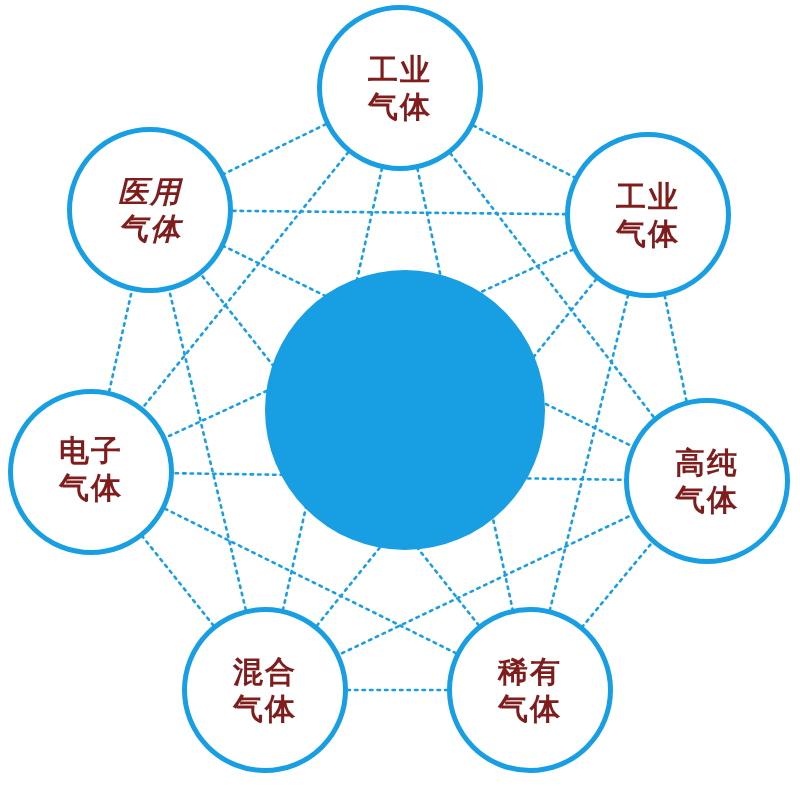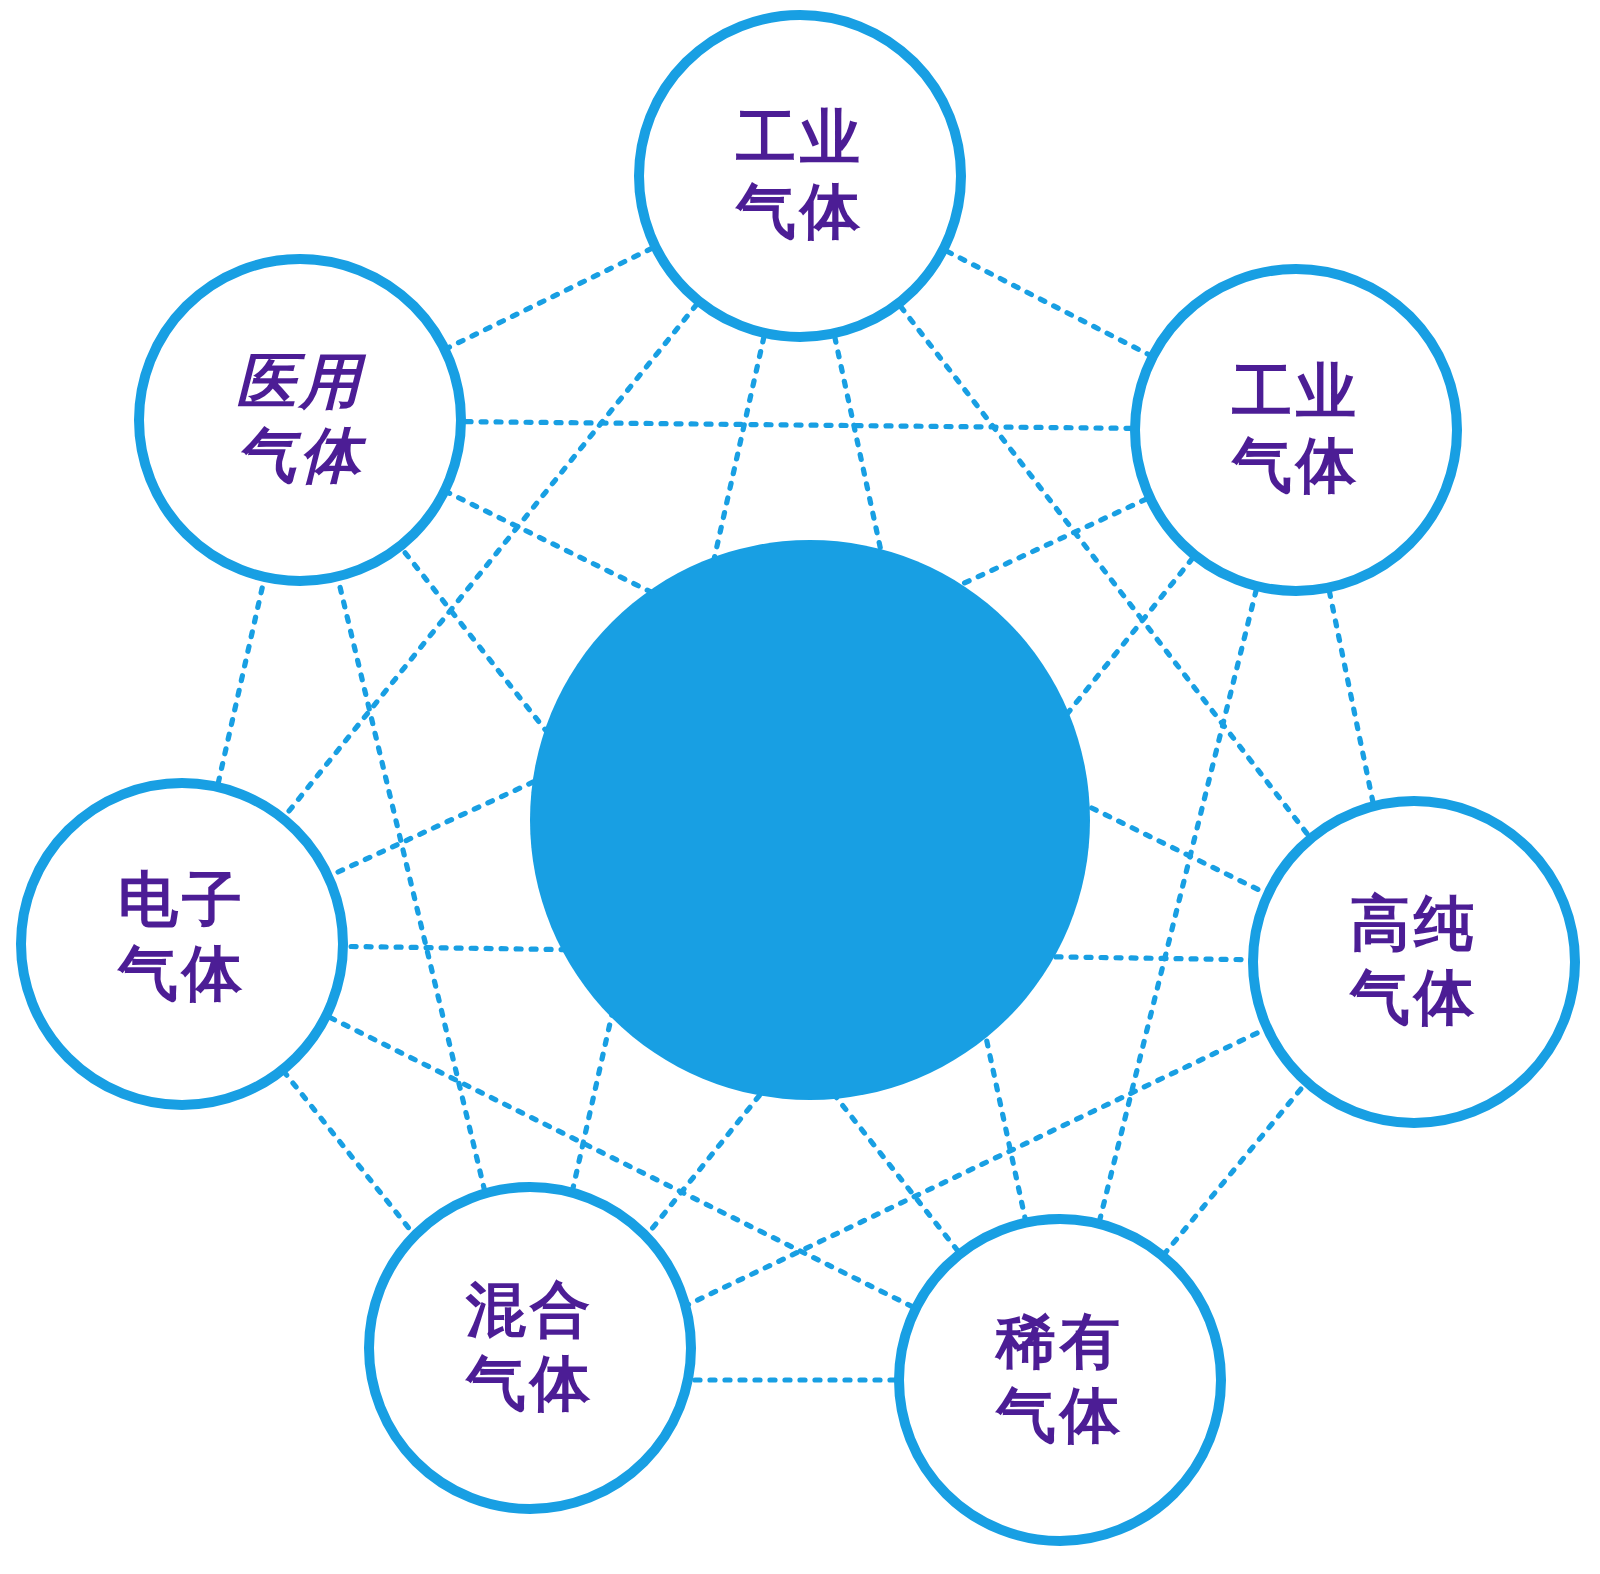--- a/index.html
+++ b/index.html
@@ -34,21 +34,21 @@
     height: 156px;
     background: #ffffff;
     border: 5px solid #189FE3;
     border-radius: 50%;
     z-index: 1;
     display: flex;
     align-items: center;
     justify-content: center;
   }
   .node .label {
-    color: #4c1d95;
+    color: #7f1d1d;
     font-size: 30px;
     font-weight: bold;
     line-height: 1.25;
     text-align: center;
     letter-spacing: 2px;
   }
 </style>
 </head>
 <body>
 
@@ -102,21 +102,21 @@
     </div>
   </div>
 
   <div class="node" style="left:447px; top:607px;justify-content:center;">
     <div class="label">
       <span>稀有</span><br>
       <span>气体</span>
     </div>
   </div>
 
-  <div class="node" style="left:182px; top:591px;">
+  <div class="node" style="left:182px; top:607px;">
     <div class="label">
       <span>混合</span><br>
       <span>气体</span>
     </div>
   </div>
 
   <div class="node" style="left:8px; top:389px;font-family:Liberation Mono, monospace;">
     <div class="label">
       <span>电子</span><br>
       <span>气体</span>

